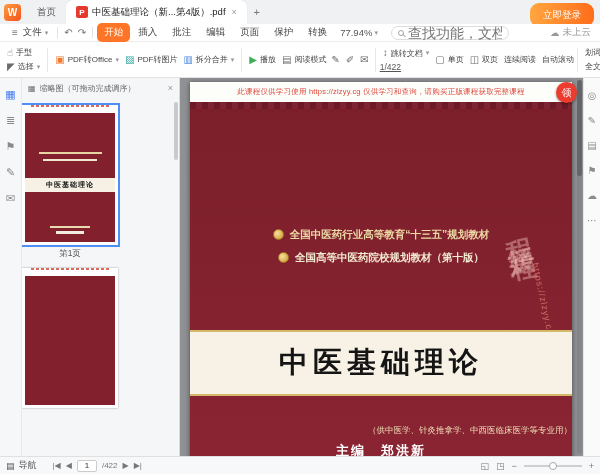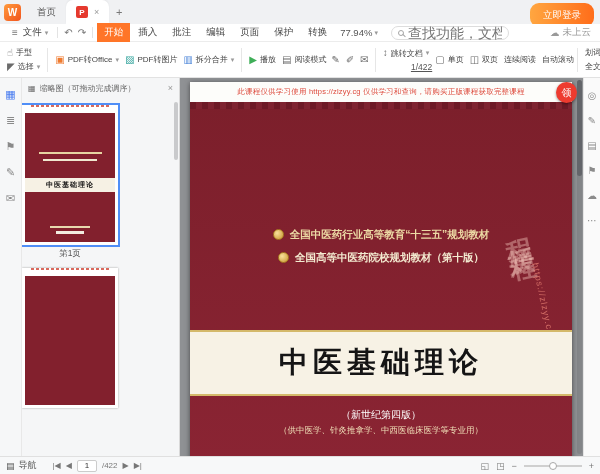--- a/index.html
+++ b/index.html
@@ -19,41 +19,41 @@
   .newtab{width:16px;height:16px;margin-left:2px;color:#777;font-size:11px;display:flex;align-items:center;justify-content:center;border-radius:3px;}
   .login-btn{position:absolute;right:6px;top:3px;height:24px;padding:0 13px;border-radius:9px;
              background:linear-gradient(90deg,#ffa640,#ff6d1a);color:#fff;font-size:9.5px;display:flex;align-items:center;}
 
   
   .menubar{position:absolute;left:0;top:24px;width:600px;height:18px;background:#fff;border-bottom:1px solid #ececec;
            display:flex;align-items:center;gap:1px;padding:0 5px;font-size:9.5px;color:#444;white-space:nowrap;}
   .mfile{display:flex;align-items:center;gap:3px;padding:0 5px;}
   .msep{width:1px;height:11px;background:#e3e3e3;margin:0 3px;}
   .micon{color:#777;font-size:10px;padding:0 2px;}
-  .menu-item{padding:3px 7px;border-radius:0;}
+  .menu-item{padding:3px 7px;border-radius:5px;}
   .menu-item.active{background:#ff7528;color:#fff;}
   .zoom-chip{display:flex;align-items:center;gap:2px;color:#555;padding:0 5px;}
   .chev{font-size:7px;color:#999;}
   .search-box{margin-left:7px;width:118px;height:14px;border:1px solid #ddd;border-radius:8px;display:flex;align-items:center;gap:4px;padding:0 6px;background:#fff;}
   .mag{width:6px;height:6px;border:1px solid #a6a6a6;border-radius:50%;position:relative;flex:none;}
   .mag::after{content:"";position:absolute;width:4px;height:1px;background:#a6a6a6;right:-3px;bottom:-1px;transform:rotate(45deg);}
   .search-box input{border:none;outline:none;width:100%;font-size:14px;color:#888;background:transparent;}
   .cloud-chip{margin-left:auto;display:flex;align-items:center;gap:3px;color:#9a9a9a;padding-right:4px;}
 
   
   .toolbar{position:absolute;left:0;top:42px;width:600px;height:36px;background:#fff;border-bottom:1px solid #e2e2e2;
            display:flex;align-items:center;padding:0 4px;font-size:8px;color:#444;white-space:nowrap;overflow:hidden;}
   .sep{width:1px;height:24px;background:#e6e6e6;margin:0 4px;flex:none;}
   .chip{display:flex;align-items:center;gap:3px;padding:2px 3px;border-radius:3px;flex:none;}
   .tcol{display:flex;flex-direction:column;gap:3px;flex:none;}
   .tcol .chip{padding:0 3px;}
   .ic{font-size:10px;color:#6b6b6b;line-height:1;}
   .ic.or{color:#ef7b30;} .ic.gr{color:#3fae58;} .ic.bl{color:#4a84d8;} .ic.tl{color:#3aa7a0;}
   .icluster{display:flex;gap:6px;flex:none;padding:0 2px;font-size:10px;color:#6b6b6b;}
-  .pgind{font-size:8.5px;color:#555;text-align:right;text-decoration:underline;}
+  .pgind{font-size:8.5px;color:#555;text-align:left;text-decoration:underline;}
 
   
   .leftrail{position:absolute;left:0;top:78px;width:22px;height:378px;background:#f6f7f8;border-right:1px solid #e8e8e8;
             display:flex;flex-direction:column;align-items:center;gap:13px;padding-top:10px;font-size:11px;color:#8a8a8a;}
   .leftrail .act{color:#4a7df0;}
 
   
   .thumbpanel{position:absolute;left:22px;top:78px;width:158px;height:378px;background:#f5f6f7;border-right:1px solid #d9d9d9;overflow:hidden;}
   .thumbhead{height:20px;display:flex;align-items:center;gap:4px;padding:0 6px;font-size:8px;color:#666;}
   .thumbhead .ttl{flex:1;overflow:hidden;text-overflow:ellipsis;white-space:nowrap;}
@@ -81,21 +81,21 @@
   .cover-strip{height:7px;background:repeating-linear-gradient(90deg,#6d1a26 0 6px,#7e2330 6px 12px);}
   .series{position:absolute;width:100%;text-align:center;font-weight:bold;}
   .series1{top:126px;color:#ecd9a4;font-size:10.5px;}
   .series2{top:149px;color:#f3ead0;font-size:10.5px;}
   .seal{display:inline-block;width:11px;height:11px;border-radius:50%;margin-right:6px;vertical-align:-2px;
         background:radial-gradient(circle at 35% 35%,#f8e09a,#c8952e);border:1px solid #a87c22;}
   .band{position:absolute;top:228px;left:0;right:0;height:66px;background:#f7f2e5;border-top:2px solid #d4b96a;border-bottom:2px solid #d4b96a;
         display:flex;align-items:center;justify-content:center;}
   .book-title{font-family:"Liberation Serif","DejaVu Serif",serif;font-size:29px;font-weight:bold;color:#151515;letter-spacing:5px;}
   .edition{position:absolute;top:306px;width:100%;text-align:center;color:#fff;font-size:10px;}
-  .audience{position:absolute;top:323px;width:100%;text-align:center;color:#f0dfb8;font-size:8.5px;}
+  .audience{position:absolute;top:323px;width:100%;text-align:right;color:#f0dfb8;font-size:8.5px;}
   .editor{position:absolute;top:340px;width:100%;text-align:center;color:#fff;font-size:13px;font-weight:bold;letter-spacing:2px;}
   .wm-side{position:absolute;right:38px;top:118px;writing-mode:vertical-rl;transform:rotate(-12deg);
            font-size:26px;font-weight:bold;color:rgba(255,216,202,.38);letter-spacing:9px;}
   .wm-side-url{position:absolute;right:24px;top:160px;writing-mode:vertical-rl;transform:rotate(-12deg);
                font-size:9px;color:rgba(255,150,130,.62);letter-spacing:1px;}
   .promo-badge{position:absolute;right:6px;top:4px;width:21px;height:21px;border-radius:50%;background:#ee3b2f;color:#fff;
                font-size:10px;display:flex;align-items:center;justify-content:center;box-shadow:0 1px 3px rgba(0,0,0,.4);}
   .dscroll{position:absolute;right:1px;top:2px;width:5px;height:374px;background:rgba(0,0,0,.08);border-radius:3px;}
   .dscroll .dthumb{width:5px;height:96px;background:#63656a;border-radius:3px;}
 
@@ -116,20 +116,21 @@
 </head>
 <body>
 
 <div class="tabbar">
   <div class="logo">W</div>
   <div class="tab">
     <span>首页</span>
   </div>
   <div class="tab active">
     <span class="pdf-ic">P</span>
+    <span>中医基础理论（新...第4版）.pdf</span>
     <span class="tab-x">×</span>
   </div>
   <div class="newtab">+</div>
   <div class="login-btn">立即登录</div>
 </div>
 
 <div class="menubar">
   <div class="mfile">
     <span class="micon">≡</span>
     <span>文件</span>
@@ -283,22 +284,22 @@
         <span class="seal"></span><span>全国高等中医药院校规划教材（第十版）</span>
       </div>
       <div class="series series1">
         <span class="seal"></span><span>全国中医药行业高等教育“十三五”规划教材</span>
       </div>
       <div class="wm-side">程媛程</div>
       <div class="wm-side-url">https://zlzyy.cg</div>
       <div class="band">
         <span class="book-title">中医基础理论</span>
       </div>
-      <div class="edition">（新世纪第四版）</div>
       <div class="audience">（供中医学、针灸推拿学、中西医临床医学等专业用）</div>
+      <div class="editor">主编　郑洪新</div>
     </div>
   </div>
   <div class="promo-badge">领</div>
   <div class="dscroll">
     <div class="dthumb"></div>
   </div>
 </div>
 
 <div class="rightrail">
   <span>◎</span>

